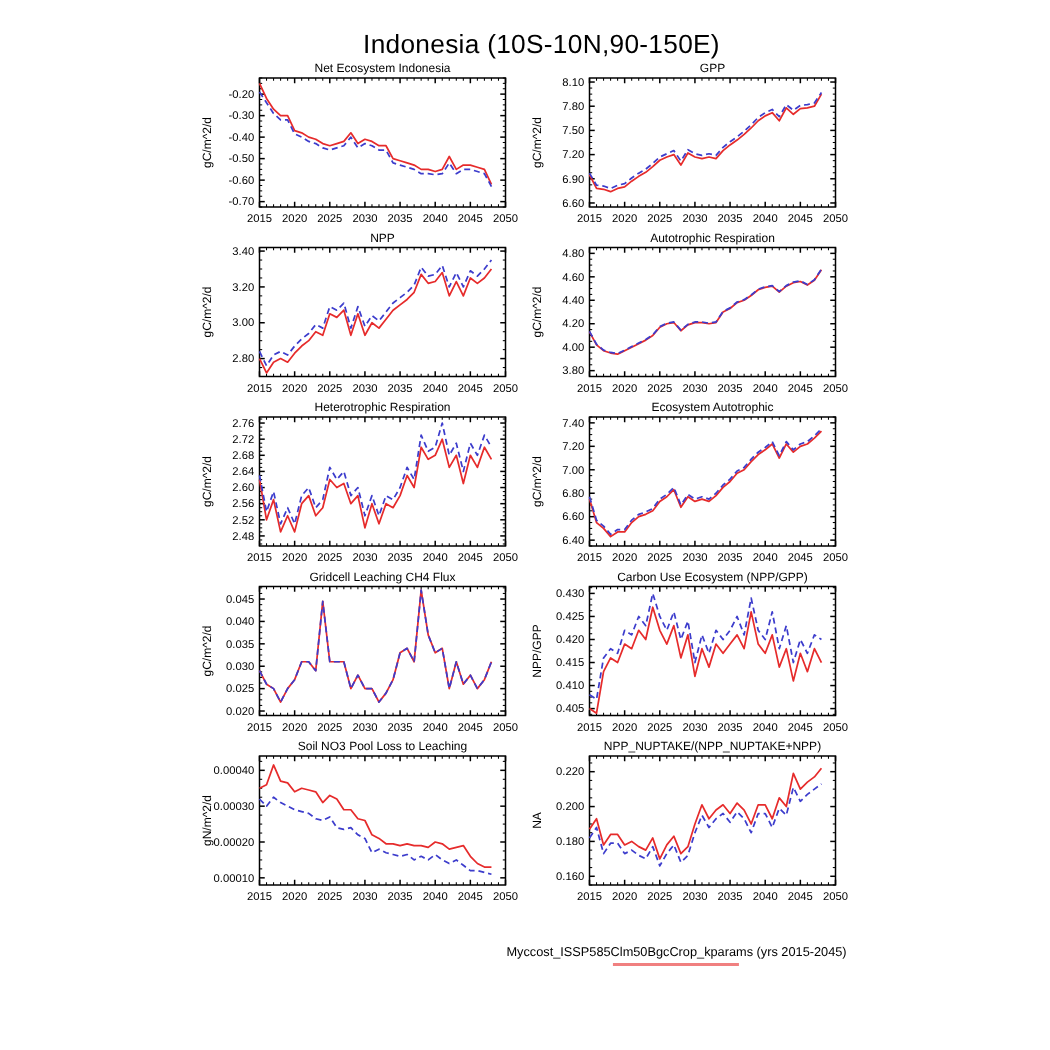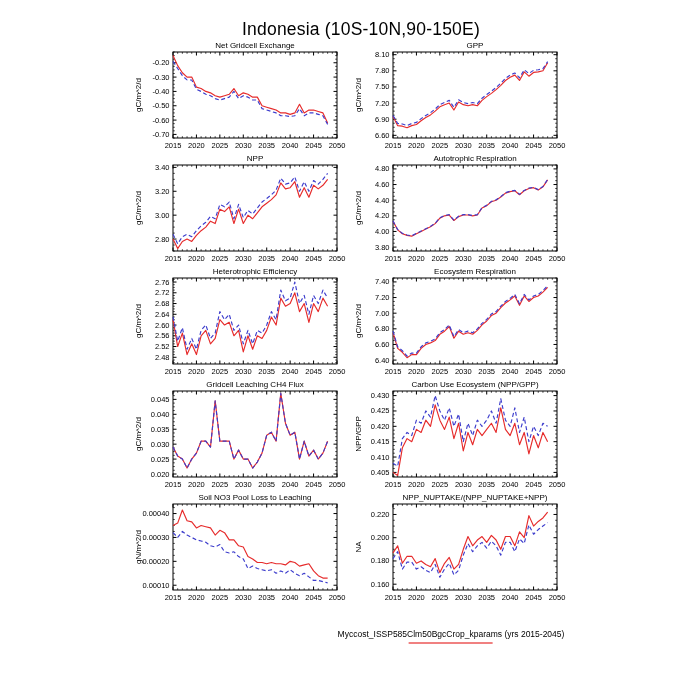--- a/index.html
+++ b/index.html
@@ -31,21 +31,21 @@
     opacity:.55;
   }
   .legend-line.solid{background:var(--lc,#e62b2b);height:1.5px;opacity:.6;}
 </style>
 </head>
 <body>
 
 <h1 class="fig-title">Indonesia (10S-10N,90-150E)</h1>
 
 <div class="panel" style="left:122px;top:40px">
-  <div class="panel-title">Net Gridcell Exchange</div>
+  <div class="panel-title">Net Ecosystem Indonesia</div>
   <div class="panel-ylabel">gC/m^2/d</div>
   <svg class="panel-svg" viewBox="0 0 240 124">
       <rect x="51" y="12" width="164" height="86" fill="none" stroke="#000000" stroke-width="1"></rect>
       <line x1="51" y1="98" x2="51" y2="94.5" stroke="#000000" stroke-width="1"></line>
       <line x1="51" y1="12" x2="51" y2="15.5" stroke="#000000" stroke-width="1"></line>
       <text x="51" y="108" text-anchor="middle" font-size="7.5">2015</text>
       <line x1="55.68571428571428" y1="98" x2="55.68571428571428" y2="96.2" stroke="#000000" stroke-width="0.7"></line>
       <line x1="55.68571428571428" y1="12" x2="55.68571428571428" y2="13.8" stroke="#000000" stroke-width="0.7"></line>
       <line x1="60.371428571428574" y1="98" x2="60.371428571428574" y2="96.2" stroke="#000000" stroke-width="0.7"></line>
       <line x1="60.371428571428574" y1="12" x2="60.371428571428574" y2="13.8" stroke="#000000" stroke-width="0.7"></line>
@@ -577,21 +577,21 @@
       <line x1="51" y1="15.909090909090551" x2="54.5" y2="15.909090909090551" stroke="#000000" stroke-width="1"></line>
       <line x1="215" y1="15.909090909090551" x2="211.5" y2="15.909090909090551" stroke="#000000" stroke-width="1"></line>
       <text x="47.5" y="18.40909090909055" text-anchor="end" font-size="7.5">4.80</text>
       <line x1="51" y1="11.999999999999659" x2="52.8" y2="11.999999999999659" stroke="#000000" stroke-width="0.7"></line>
       <line x1="215" y1="11.999999999999659" x2="213.2" y2="11.999999999999659" stroke="#000000" stroke-width="0.7"></line>
       <polyline points="51.00,68.29 55.69,76.89 60.37,80.80 65.06,82.36 69.74,83.15 74.43,80.80 79.11,78.45 83.80,76.11 88.49,73.76 93.17,70.64 97.86,65.16 102.54,62.82 107.23,62.04 111.91,67.51 116.60,63.60 121.29,62.04 125.97,62.04 130.66,62.82 135.34,62.04 140.03,55.00 144.71,52.65 149.40,48.75 154.09,47.18 158.77,44.05 163.46,40.15 168.14,38.58 172.83,37.80 177.51,41.71 182.20,37.80 186.89,35.45 191.57,34.67 196.26,37.02 200.94,33.89 205.63,26.85" fill="none" stroke="#e62b2b" stroke-width="1.15" stroke-linejoin="round"></polyline>
       <polyline points="51.00,67.90 55.69,76.50 60.37,80.41 65.06,81.97 69.74,82.75 74.43,80.41 79.11,78.06 83.80,75.72 88.49,73.37 93.17,70.25 97.86,64.77 102.54,62.43 107.23,61.65 111.91,67.12 116.60,63.21 121.29,61.65 125.97,61.65 130.66,62.43 135.34,61.65 140.03,54.61 144.71,52.26 149.40,48.35 154.09,46.79 158.77,43.66 163.46,39.75 168.14,38.19 172.83,37.41 177.51,41.32 182.20,37.41 186.89,35.06 191.57,34.28 196.26,36.63 200.94,33.50 205.63,26.46" fill="none" stroke="#3c3ccc" stroke-width="1.15" stroke-linejoin="round" stroke-dasharray="4 2.6"></polyline>
     </svg>
 </div>
 <div class="panel" style="left:122px;top:266px">
-  <div class="panel-title">Heterotrophic Efficiency</div>
+  <div class="panel-title">Heterotrophic Respiration</div>
   <div class="panel-ylabel">gC/m^2/d</div>
   <svg class="panel-svg" viewBox="0 0 240 124">
       <rect x="51" y="12" width="164" height="86" fill="none" stroke="#000000" stroke-width="1"></rect>
       <line x1="51" y1="98" x2="51" y2="94.5" stroke="#000000" stroke-width="1"></line>
       <line x1="51" y1="12" x2="51" y2="15.5" stroke="#000000" stroke-width="1"></line>
       <text x="51" y="108" text-anchor="middle" font-size="7.5">2015</text>
       <line x1="55.68571428571428" y1="98" x2="55.68571428571428" y2="96.2" stroke="#000000" stroke-width="0.7"></line>
       <line x1="55.68571428571428" y1="12" x2="55.68571428571428" y2="13.8" stroke="#000000" stroke-width="0.7"></line>
       <line x1="60.371428571428574" y1="98" x2="60.371428571428574" y2="96.2" stroke="#000000" stroke-width="0.7"></line>
       <line x1="60.371428571428574" y1="12" x2="60.371428571428574" y2="13.8" stroke="#000000" stroke-width="0.7"></line>
@@ -738,21 +738,21 @@
       <line x1="51" y1="16.031249999999318" x2="54.5" y2="16.031249999999318" stroke="#000000" stroke-width="1"></line>
       <line x1="215" y1="16.031249999999318" x2="211.5" y2="16.031249999999318" stroke="#000000" stroke-width="1"></line>
       <text x="47.5" y="18.531249999999318" text-anchor="end" font-size="7.5">2.76</text>
       <line x1="51" y1="13.343749999999375" x2="52.8" y2="13.343749999999375" stroke="#000000" stroke-width="0.7"></line>
       <line x1="215" y1="13.343749999999375" x2="213.2" y2="13.343749999999375" stroke="#000000" stroke-width="0.7"></line>
       <polyline points="51.00,53.66 55.69,80.53 60.37,67.09 65.06,88.59 69.74,77.84 74.43,88.59 79.11,69.78 83.80,64.41 88.49,77.84 93.17,72.47 97.86,53.66 102.54,59.03 107.23,56.34 111.91,69.78 116.60,64.41 121.29,85.91 125.97,69.78 130.66,83.22 135.34,69.78 140.03,72.47 144.71,64.41 149.40,50.97 154.09,59.03 158.77,32.16 163.46,40.22 168.14,37.53 172.83,26.78 177.51,45.59 182.20,37.53 186.89,56.34 191.57,37.53 196.26,45.59 200.94,32.16 205.63,40.22" fill="none" stroke="#e62b2b" stroke-width="1.15" stroke-linejoin="round"></polyline>
       <polyline points="51.00,50.97 55.69,75.16 60.37,61.72 65.06,83.22 69.74,72.47 74.43,83.22 79.11,64.41 83.80,59.03 88.49,72.47 93.17,67.09 97.86,45.59 102.54,53.66 107.23,48.28 111.91,64.41 116.60,59.03 121.29,77.84 125.97,64.41 130.66,77.84 135.34,64.41 140.03,67.09 144.71,59.03 149.40,45.59 154.09,53.66 158.77,24.09 163.46,34.84 168.14,32.16 172.83,16.03 177.51,37.53 182.20,29.47 186.89,48.28 191.57,29.47 196.26,37.53 200.94,24.09 205.63,32.16" fill="none" stroke="#3c3ccc" stroke-width="1.15" stroke-linejoin="round" stroke-dasharray="4 2.6"></polyline>
     </svg>
 </div>
 <div class="panel" style="left:342px;top:266px">
-  <div class="panel-title">Ecosystem Respiration</div>
+  <div class="panel-title">Ecosystem Autotrophic</div>
   <div class="panel-ylabel">gC/m^2/d</div>
   <svg class="panel-svg" viewBox="0 0 240 124">
       <rect x="51" y="12" width="164" height="86" fill="none" stroke="#000000" stroke-width="1"></rect>
       <line x1="51" y1="98" x2="51" y2="94.5" stroke="#000000" stroke-width="1"></line>
       <line x1="51" y1="12" x2="51" y2="15.5" stroke="#000000" stroke-width="1"></line>
       <text x="51" y="108" text-anchor="middle" font-size="7.5">2015</text>
       <line x1="55.68571428571428" y1="98" x2="55.68571428571428" y2="96.2" stroke="#000000" stroke-width="0.7"></line>
       <line x1="55.68571428571428" y1="12" x2="55.68571428571428" y2="13.8" stroke="#000000" stroke-width="0.7"></line>
       <line x1="60.371428571428574" y1="98" x2="60.371428571428574" y2="96.2" stroke="#000000" stroke-width="0.7"></line>
       <line x1="60.371428571428574" y1="12" x2="60.371428571428574" y2="13.8" stroke="#000000" stroke-width="0.7"></line>

